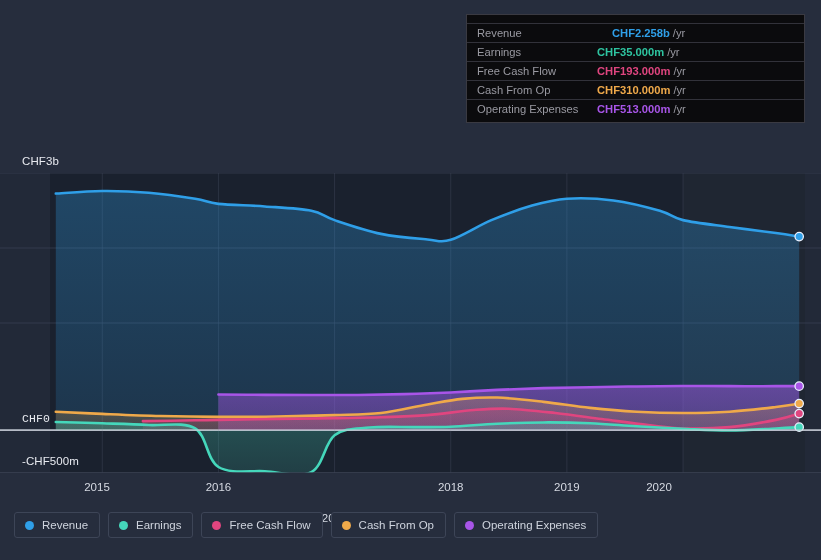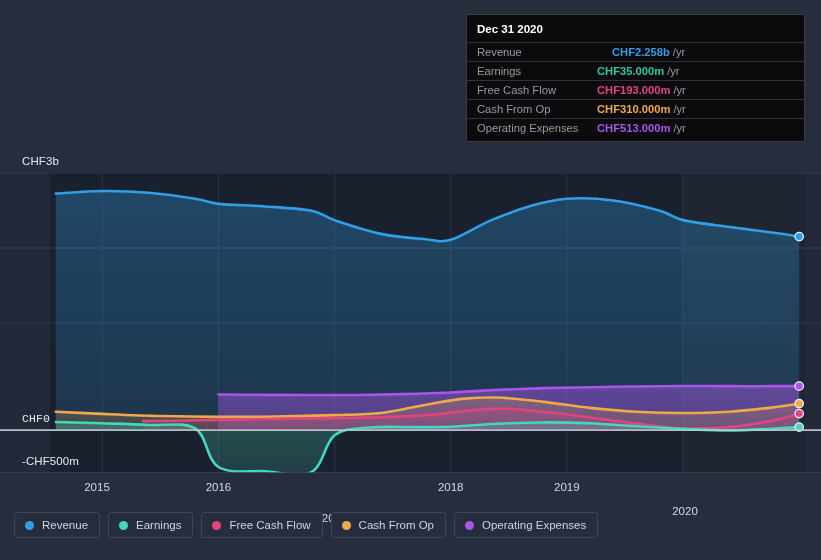--- a/index.html
+++ b/index.html
@@ -196,25 +196,24 @@
   <div class="axis-label" id="ylabel-top">CHF3b</div>
   <div class="axis-label" id="ylabel-zero">CHF0</div>
   <div class="axis-label" id="ylabel-neg">-CHF500m</div>
 
   <div id="xticks">
       <div class="xtick" style="left: 97px; text-align: center;">2015</div>
       <div class="xtick" style="left: 218.423px;">2016</div>
       <div class="xtick" style="left: 334.577px; margin-top: 31px;">2017</div>
       <div class="xtick" style="left: 450.731px;">2018</div>
       <div class="xtick" style="left: 566.885px;">2019</div>
-      <div class="xtick" style="left: 685px; margin-top: 24px;">2020</div>
+      <div class="xtick" style="left: 659px;">2020</div>
     </div>
 
   <div id="tooltip">
-    <div id="tooltip-date">Dec 31 2020</div>
     <div id="tooltip-rows">
         <div class="tt-row">
           <div class="tt-key">Revenue</div>
           <div class="tt-val" style="color: rgb(47, 159, 232); margin-left: 15px;">CHF2.258b<span class="tt-unit">/yr</span></div>
         </div>
         <div class="tt-row">
           <div class="tt-key">Earnings</div>
           <div class="tt-val" style="color: rgb(46, 196, 160);">CHF35.000m<span class="tt-unit">/yr</span></div>
         </div>
         <div class="tt-row">

